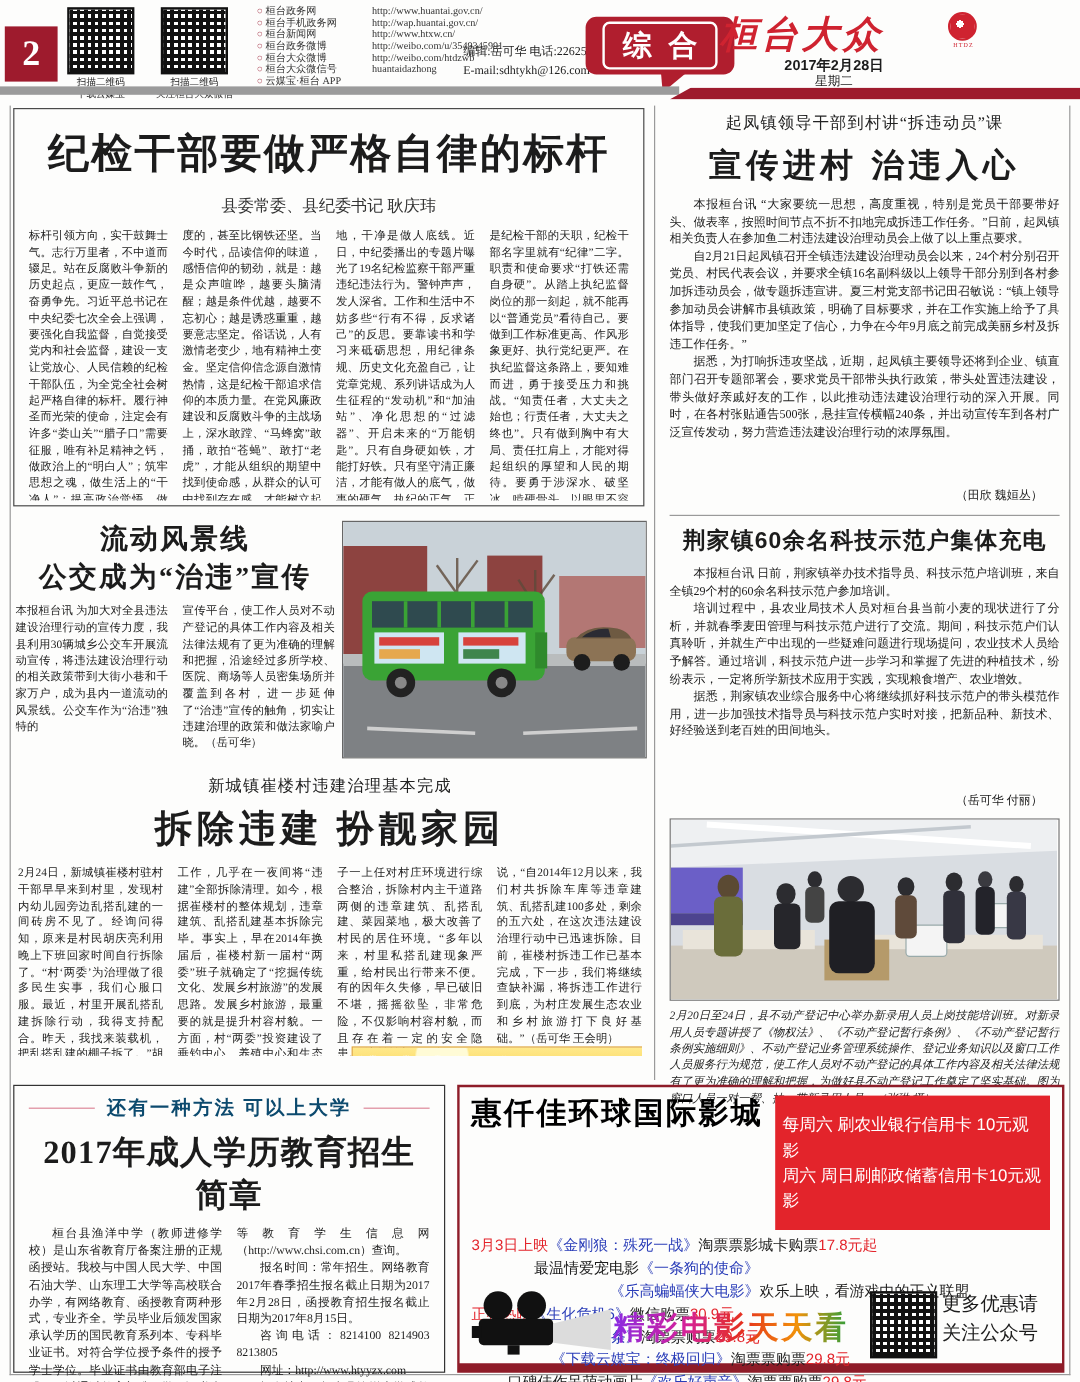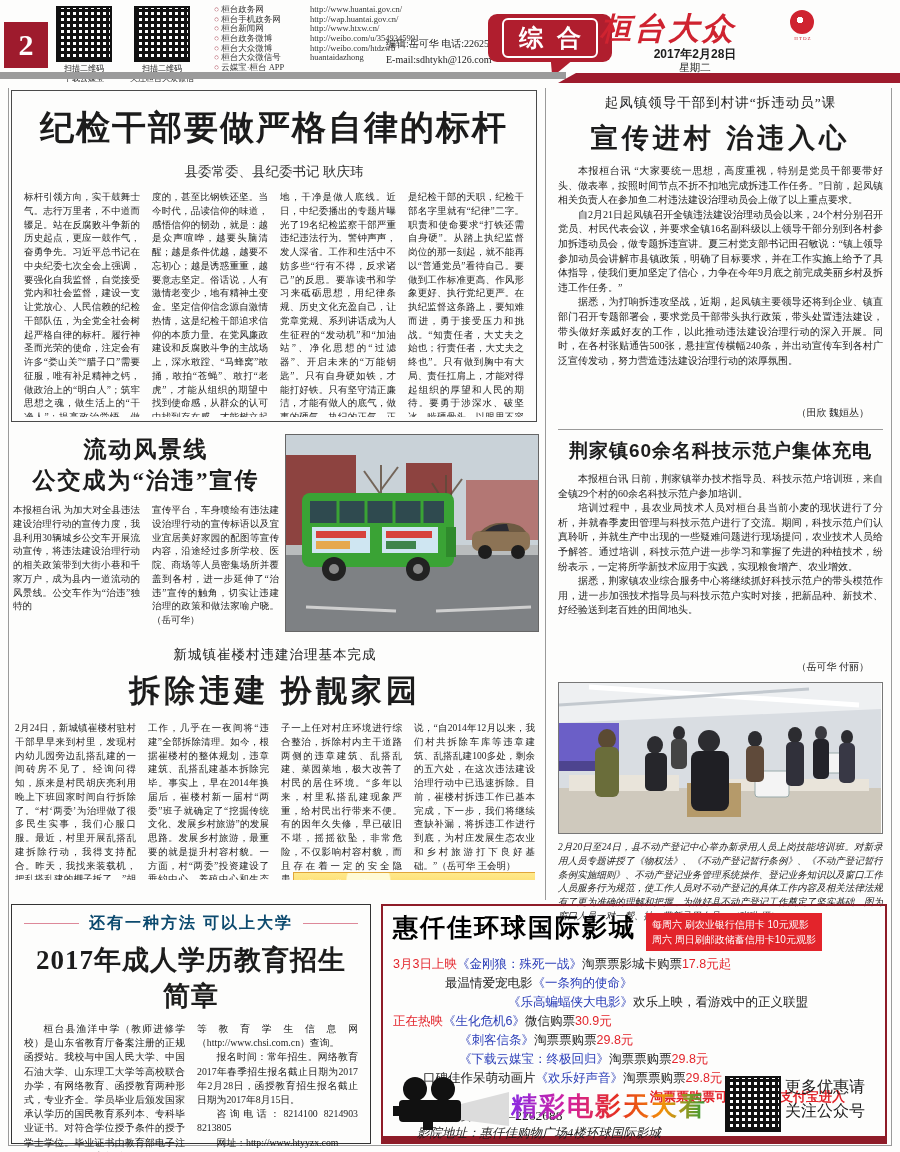--- a/index.html
+++ b/index.html
@@ -87,21 +87,21 @@
   .edu-title { text-align:center; font:bold 27px "Liberation Serif", serif; margin:8px 0 8px; letter-spacing:1px; }
   .edu-cols { height:152px; }
   .edu-cols .col { font-size:9.8px; }
   .edu-cols p { text-indent:2em; }
 
   
   .cinema { left:372px; top:816px; width:506px; height:240px; border:2px solid #8e1c28; border-bottom:8px solid #8e1c28;
             padding:5px 10px 0; position:relative; font-family:"Liberation Sans", sans-serif; }
   .cin-head { display:flex; align-items:flex-start; gap:10px; }
   .cin-title { color:#000000; font:bold 25px "Liberation Serif", serif; letter-spacing:2px; white-space:nowrap; }
-  .cin-promo { background:#e3242b; color:#fff; font-size:10px; line-height:1.5; padding:4px 6px; margin-top:2px; }
+  .cin-promo { background:#e3242b; color:#fff; font-size:14px; line-height:1.5; padding:14px 6px; margin-top:2px; }
   .cin-list { margin-top:4px; font-size:12.5px; line-height:1.52; }
   .cin-list .red { color:#e3242b; }
   .cin-list .blue { color:#2a3db8; }
   .ind1 { margin-left:52px; } .ind2 { margin-left:115px; } .ind3 { margin-left:66px; } .ind4 { margin-left:30px; }
   .cin-note { text-align:right; color:#e3242b; font-weight:bold; font-size:13px; padding-right:30px; }
   .cin-hot { font-family:"Liberation Serif", serif; font-size:13.5px; margin-left:24px; margin-top:1px; }
   .cin-addr { font-family:"Liberation Serif", serif; font-style:italic; font-size:12.5px; margin-left:24px; }
   .slogan { position:absolute; left:128px; bottom:12px; font:bold 26px "Liberation Serif", serif; letter-spacing:2px; color:#c2189b; }
   @supports (-webkit-background-clip:text) {
     .slogan { background:linear-gradient(90deg,#8a2be2 0%,#d4219c 30%,#e5301d 55%,#f2920a 78%,#2e9e3a 100%);
@@ -215,21 +215,21 @@
     <div class="caption">2月20日至24日，县不动产登记中心举办新录用人员上岗技能培训班。对新录用人员专题讲授了《物权法》、《不动产登记暂行条例》、《不动产登记暂行条例实施细则》、不动产登记业务管理系统操作、登记业务知识以及窗口工作人员服务行为规范，使工作人员对不动产登记的具体工作内容及相关法律法规有了更为准确的理解和把握，为做好县不动产登记工作奠定了坚实基础。图为窗口人员一对一帮、扶、带新录用人员。（张琳 摄）</div>
   </div>
 
   <div class="in bus-art">
     <div class="bus-title">
       <div>流动风景线</div>
       <div>公交成为“治违”宣传</div>
     </div>
     <div class="cols bus-cols">
       <div class="col">本报桓台讯 为加大对全县违法建设治理行动的宣传力度，我县利用30辆城乡公交车开展流动宣传，将违法建设治理行动的相关政策带到大街小巷和千家万户，成为县内一道流动的风景线。公交车作为“治违”独特的</div>
-      <div class="col">宣传平台，车身喷绘有违法建设治理行动的宣传标语以及宜业宜居美好家园的配图等宣传内容，沿途经过多所学校、医院、商场等人员密集场所并覆盖到各村，进一步延伸了“治违”宣传的触角，切实让违建治理的政策和做法家喻户晓。（岳可华）</div>
+      <div class="col">宣传平台，使工作人员对不动产登记的具体工作内容及相关法律法规有了更为准确的理解和把握，沿途经过多所学校、医院、商场等人员密集场所并覆盖到各村，进一步延伸了“治违”宣传的触角，切实让违建治理的政策和做法家喻户晓。（岳可华）</div>
     </div>
   </div>
   <div class="in bus-photo">
     <svg width="252" height="196" viewBox="0 0 252 196">
       <rect width="252" height="196" fill="#c9d2d8"></rect>
       <rect x="0" y="20" width="70" height="90" fill="#8d4340"></rect>
       <rect x="120" y="28" width="46" height="80" fill="#8d4340"></rect>
       <rect x="180" y="45" width="72" height="60" fill="#a9504a" opacity="0.7"></rect>
       <g stroke="#5e4a3a" stroke-width="2" opacity="0.8">
         <line x1="95" y1="110" x2="95" y2="30"></line>

